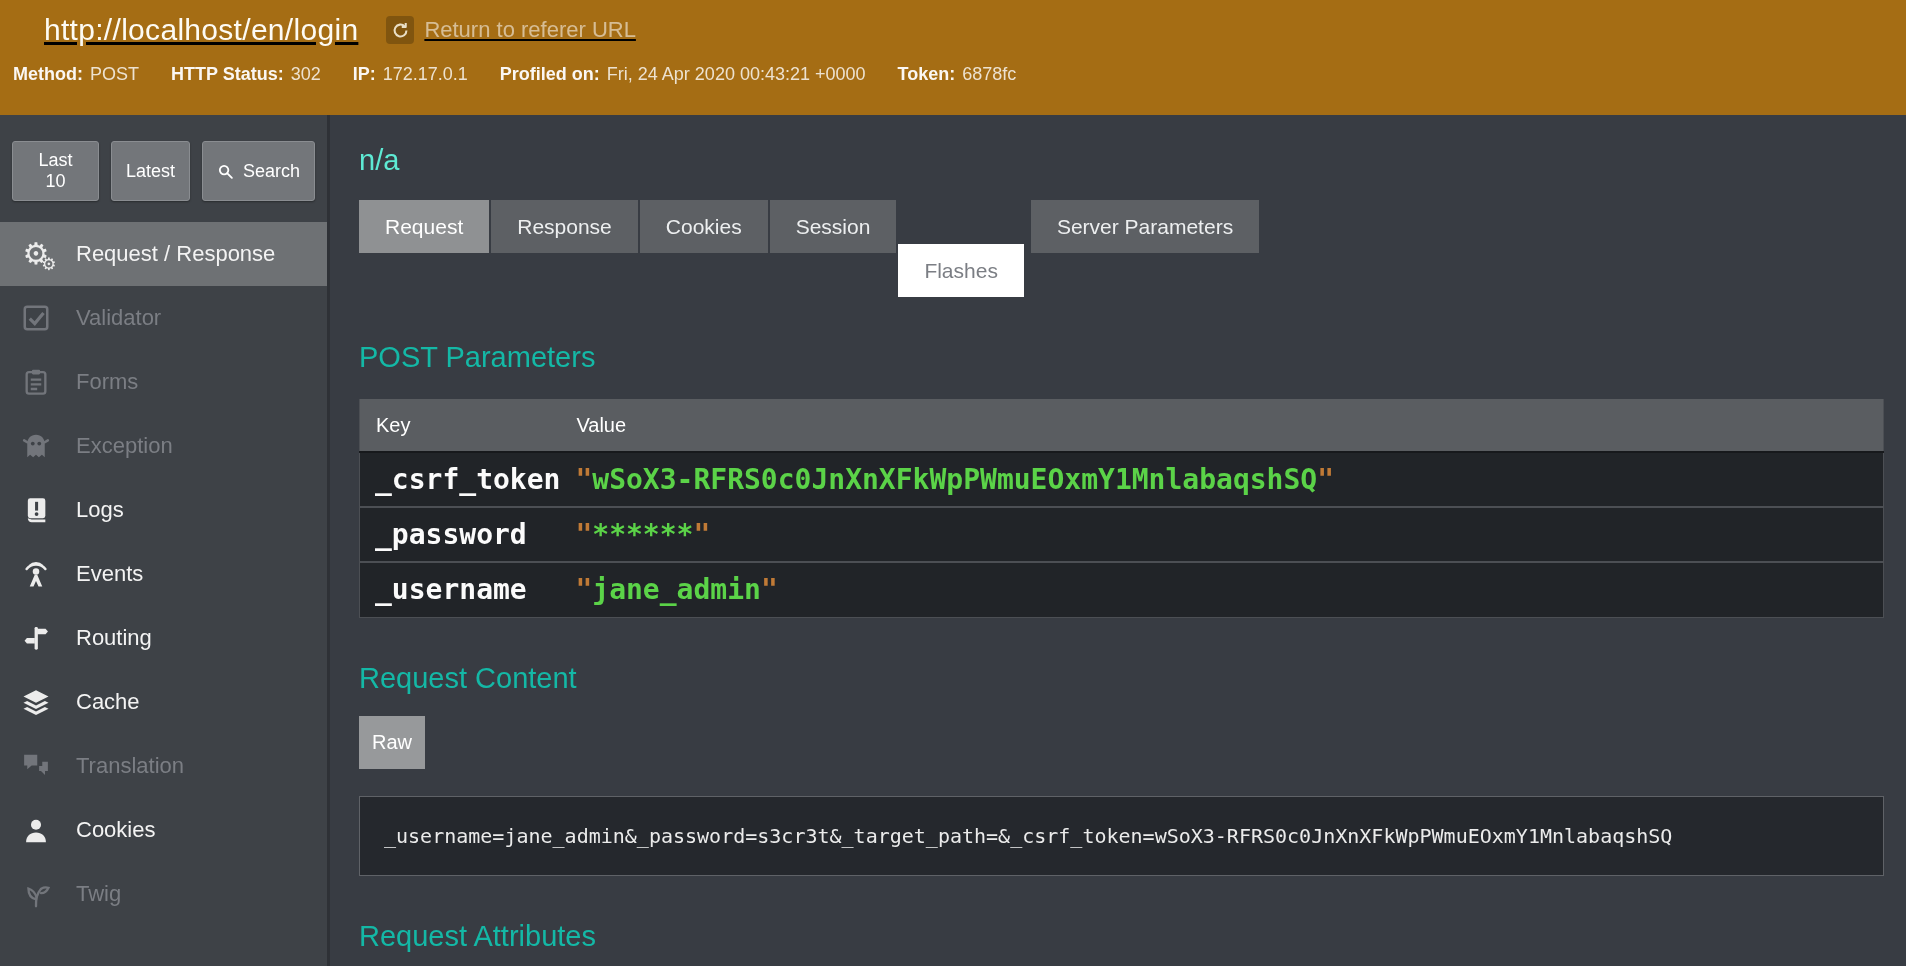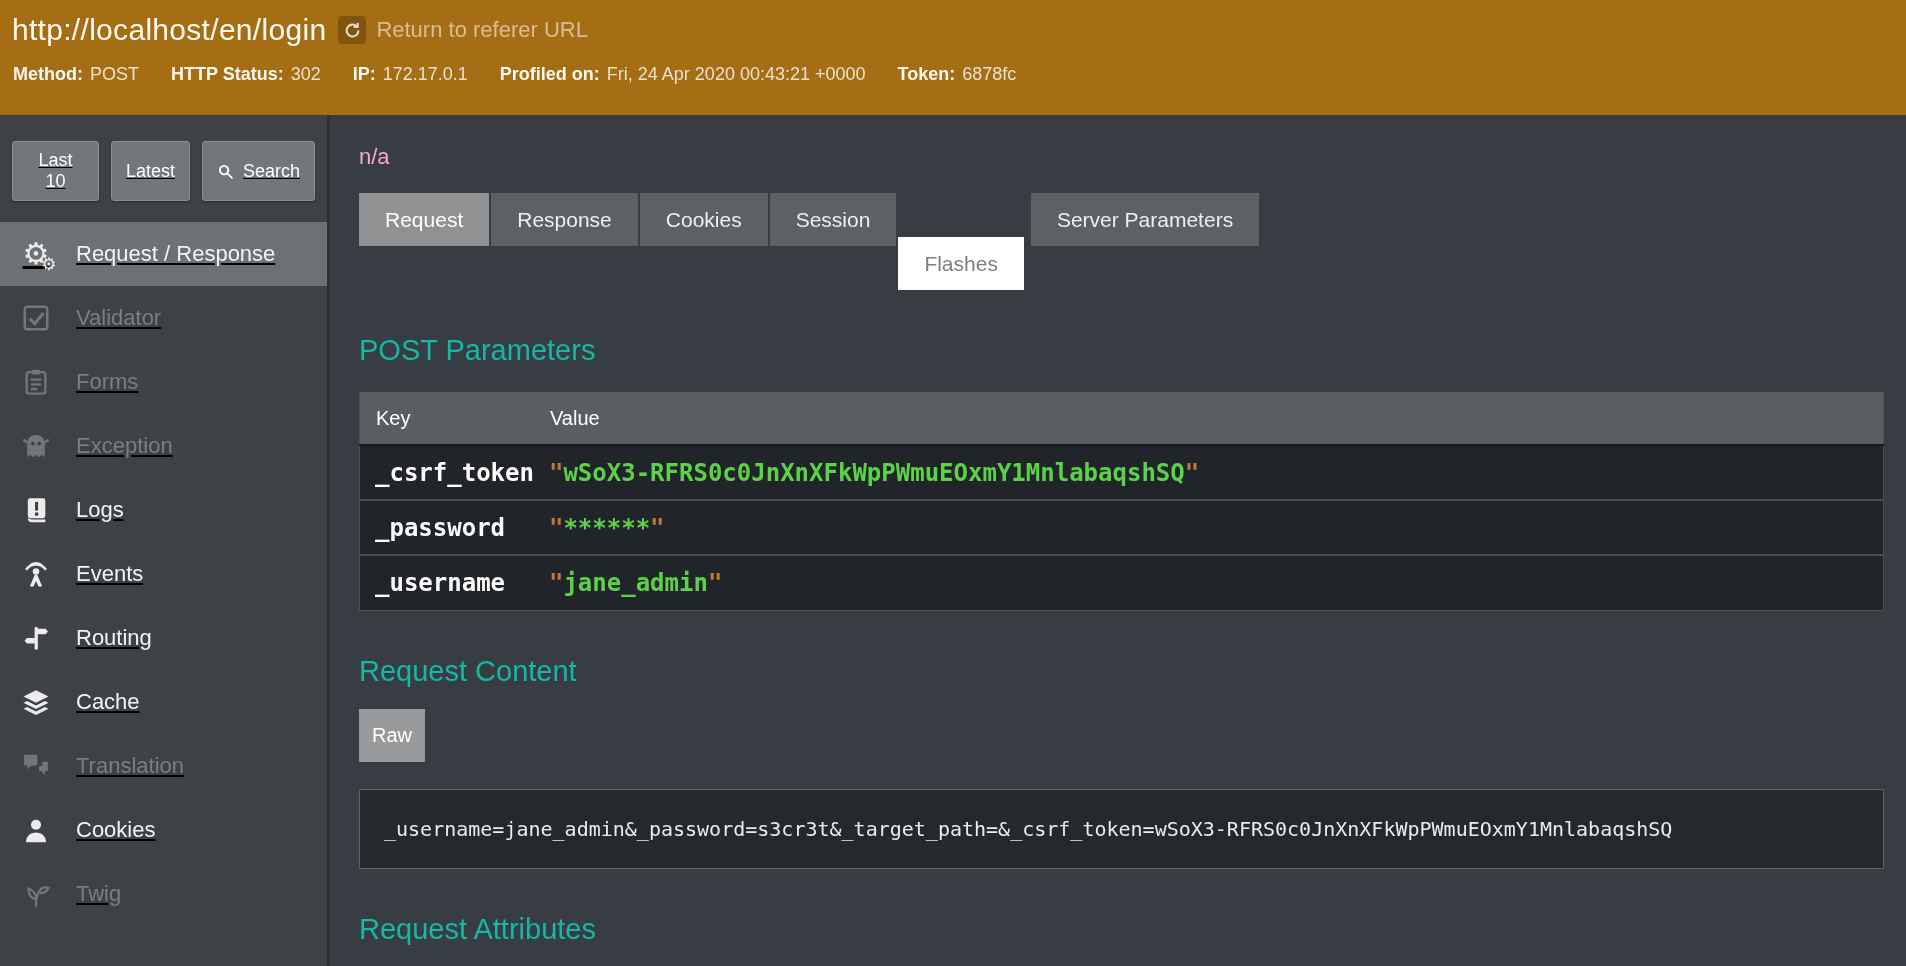--- a/index.html
+++ b/index.html
@@ -9,42 +9,42 @@
     background: #383c43;
     font-family: "Liberation Sans", "DejaVu Sans", sans-serif;
     -webkit-font-smoothing: antialiased;
   }
 
   
   .topbar {
     position: absolute; top: 0; left: 0; width: 100%; height: 115px;
     background: #a56d14; padding-top: 13px; z-index: 5;
   }
-  .url-row { display: flex; align-items: center; gap: 12px; padding-left: 12px; }
+  .url-row { display: flex; align-items: center; gap: 28px; padding-left: 44px; text-decoration: underline; }
   .request-url {
     margin: 0; font-size: 30px; font-weight: 400; color: #fdfbf4; letter-spacing: .3px;
   }
   .referer-link {
     display: flex; align-items: center; gap: 10px; cursor: pointer;
     color: rgba(255,255,255,.55); font-size: 22px; text-decoration: none;
   }
   .ref-icon-box {
     width: 28px; height: 28px; border-radius: 4px; background: rgba(0,0,0,.22);
     display: flex; align-items: center; justify-content: center; color: #e9dfc6;
   }
   .meta-row {
     display: flex; gap: 32px; padding-left: 13px; margin-top: 17px;
     font-size: 18px; color: rgba(255,255,255,.8);
   }
   .meta-item b { color: rgba(255,255,255,.95); font-weight: 700; margin-right: 7px; }
 
   
   .sidebar {
     position: absolute; top: 115px; left: 0; width: 330px; bottom: 0;
-    background: #3e4247; border-right: 3px solid #2e3136; text-decoration: underline;
+    background: #3e4247; border-right: 3px solid #2e3136;
   }
   .sb-buttons { display: flex; gap: 12px; padding: 26px 12px 21px 12px; }
   .sb-btn {
     background: #73767a; border: 1px solid #8a8d91; border-radius: 3px;
     color: #fff; font-size: 18px; padding: 8px 14px; cursor: pointer;
     display: flex; align-items: center; gap: 9px;
     box-shadow: 0 1px 2px rgba(0,0,0,.35);
     font-family: "Liberation Sans", sans-serif;
   }
   .sb-menu { display: flex; flex-direction: column; }
@@ -58,21 +58,21 @@
   .sb-item.disabled .sb-icon { color: #72757b; }
 
   .gear-wrap { position: relative; font-family: "DejaVu Sans", sans-serif; font-size: 30px; line-height: 1; }
   .gear-small { position: absolute; font-size: 17px; right: -7px; bottom: -4px; }
 
   
   .content {
     position: absolute; top: 115px; left: 333px; right: 0; bottom: 0;
     background: #383c43; padding: 0 22px 0 26px; overflow: hidden;
   }
-  .page-subtitle { margin: 29px 0 8px 0; font-size: 22px; font-weight: 400; color: #f9a8d4; }
+  .page-subtitle { margin: 29px 0 8px 0; font-size: 29px; font-weight: 400; color: #5eead4; }
 
   .tabs { display: flex; margin-top: 23px; }
   .tab {
     height: 53px; display: flex; align-items: center; padding: 0 26px;
     margin-right: 2px; font-size: 21px; background: #5d6064; color: #edeff0; cursor: pointer;
   }
   .tab.active { background: #8f9193; color: #ffffff; }
   .tab.disabled { background: #ffffff; color: #7b7e84; margin-right: 7px; cursor: default; margin-top: 44px; }
 
   .section-heading { font-size: 29px; font-weight: 400; color: #14b8a6; margin: 44px 0 0 0; }
@@ -83,21 +83,21 @@
   }
   .param-table th {
     background: #5a5d61; height: 53px; text-align: left; padding: 0 0 0 16px;
     font-size: 20px; font-weight: 400; color: #ffffff;
   }
   .param-table th.col-key, .param-table td.cell-key { width: 150px; }
   .param-table td {
     background: #212428; height: 55px; padding: 0 0 0 15px;
     border-top: 2px solid #4c4f54;
     font-family: "DejaVu Sans Mono", "Liberation Mono", monospace;
-    font-size: 24px; font-weight: 700; color: #fbfbfb;
+    font-size: 28px; font-weight: 700; color: #fbfbfb;
   }
   .param-table tbody tr:first-child td { border-top: 2px solid #17191c; }
   .q { color: #c07a36; }
   .str { color: #5bd348; }
 
   .raw-btn {
     display: inline-block; margin-top: 21px; background: #97999b; color: #ffffff;
     border: none; font-size: 20px; padding: 15px 13px; cursor: pointer;
     font-family: "Liberation Sans", sans-serif;
   }

